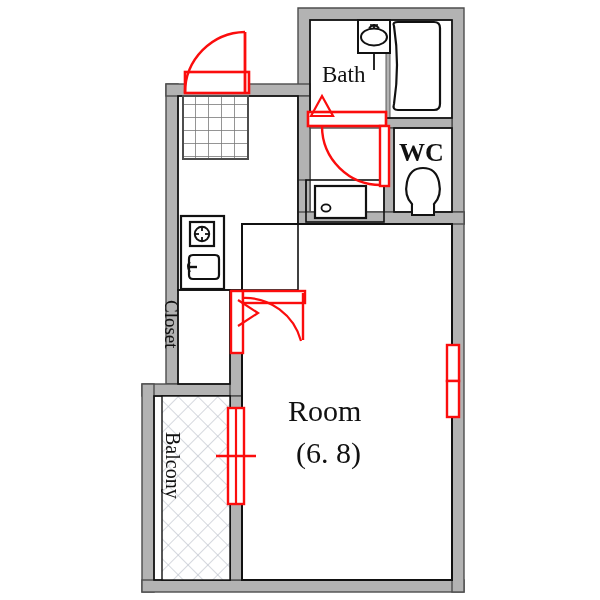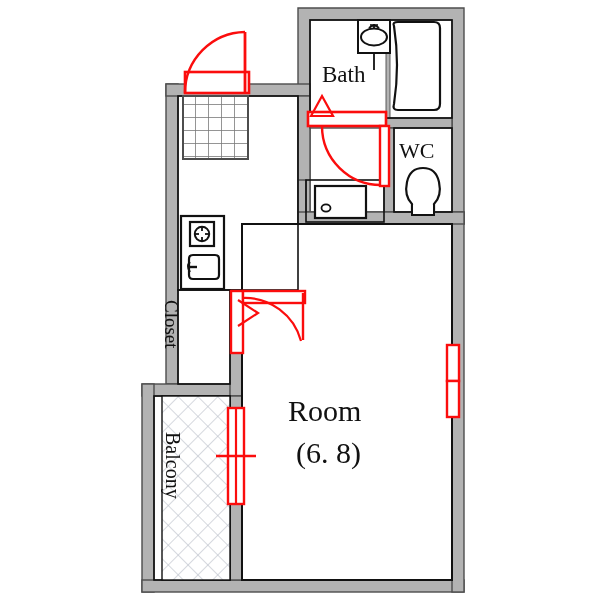--- a/index.html
+++ b/index.html
@@ -190,21 +190,21 @@
         <rect x="228" y="408" width="16" height="96" fill="#ffffff" stroke="#fb0d0d" stroke-width="2.4"></rect>
         <line x1="236" y1="408" x2="236" y2="504" stroke="#fb0d0d" stroke-width="2.2"></line>
         <line x1="216" y1="456" x2="256" y2="456" stroke="#fb0d0d" stroke-width="2.6"></line>
       </g>
     </g>
 
   </svg>
 
   <div class="room-label" style="left:322px; top:63px; font-size:23px;">Bath</div>
 
-  <div class="room-label" style="left:399px; top:140px; font-size:22px;">WC</div>
+  <div class="room-label" style="left:399px; top:140px; font-size:26px;font-weight:bold;">WC</div>
 
   <div class="room-label vert-label" style="left:181px; top:300px; font-size:19px; transform:rotate(90deg); transform-origin:left top;">Closet</div>
 
   <div class="room-label vert-label" style="left:183px; top:432px; font-size:20px; transform:rotate(90deg); transform-origin:left top;">Balcony</div>
 
   <div class="room-label" style="left:288px; top:396px; font-size:30px;text-align:right;">Room</div>
 
   <div class="room-label" style="left:296px; top:438px; font-size:30px;">(6. 8)</div>
 
 </div>

